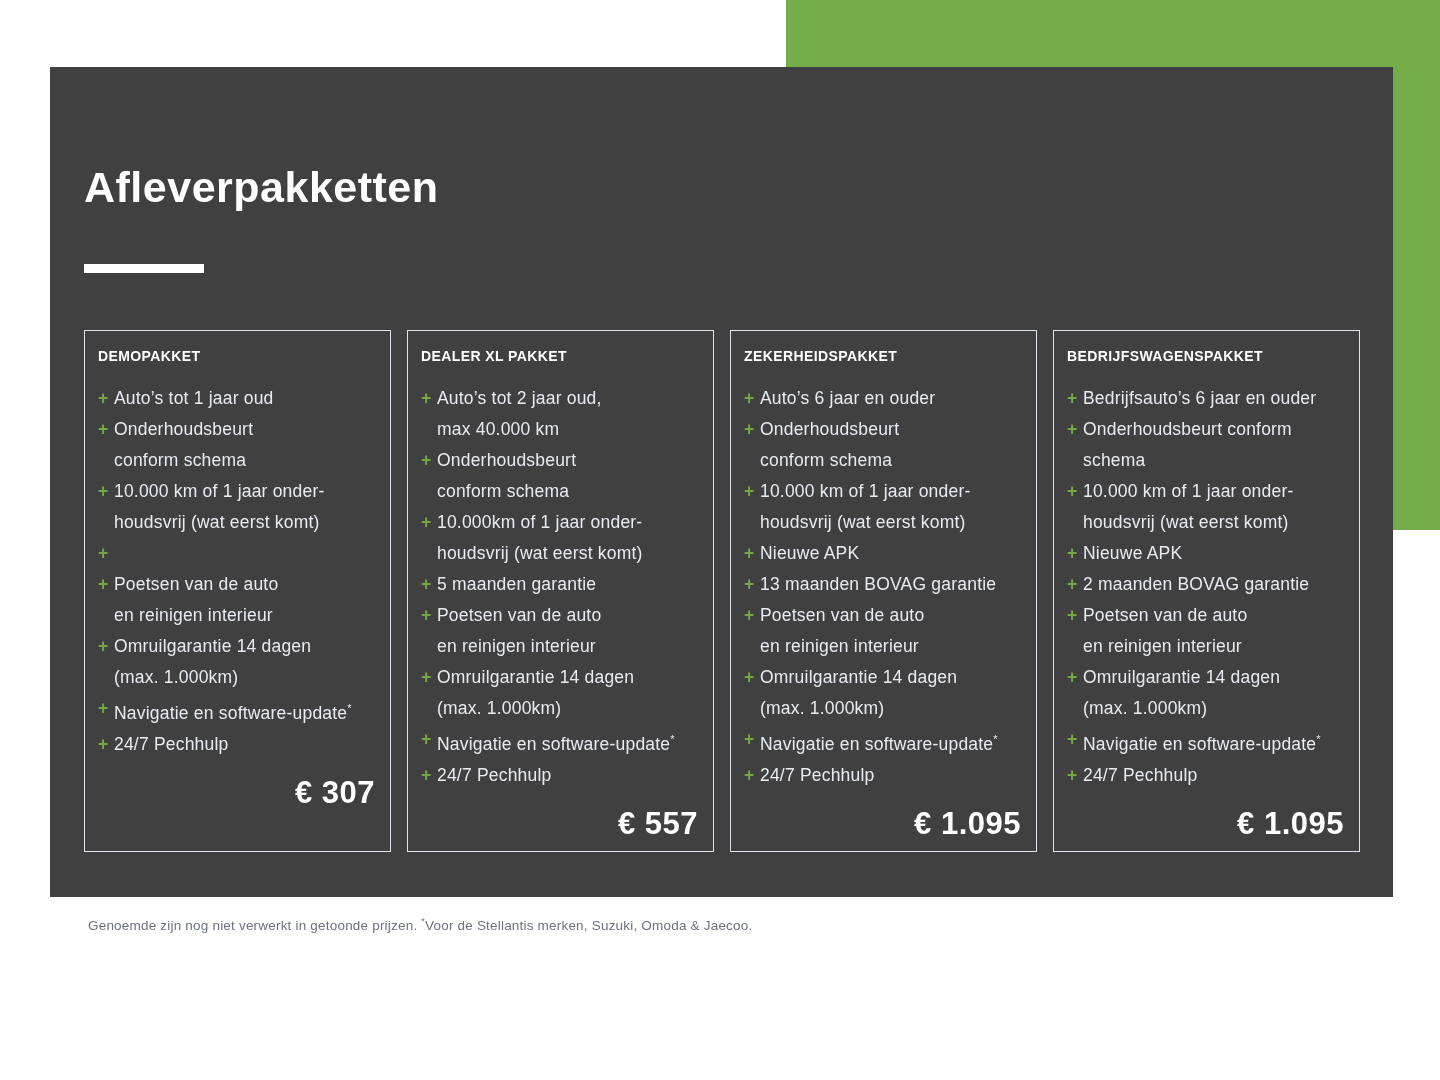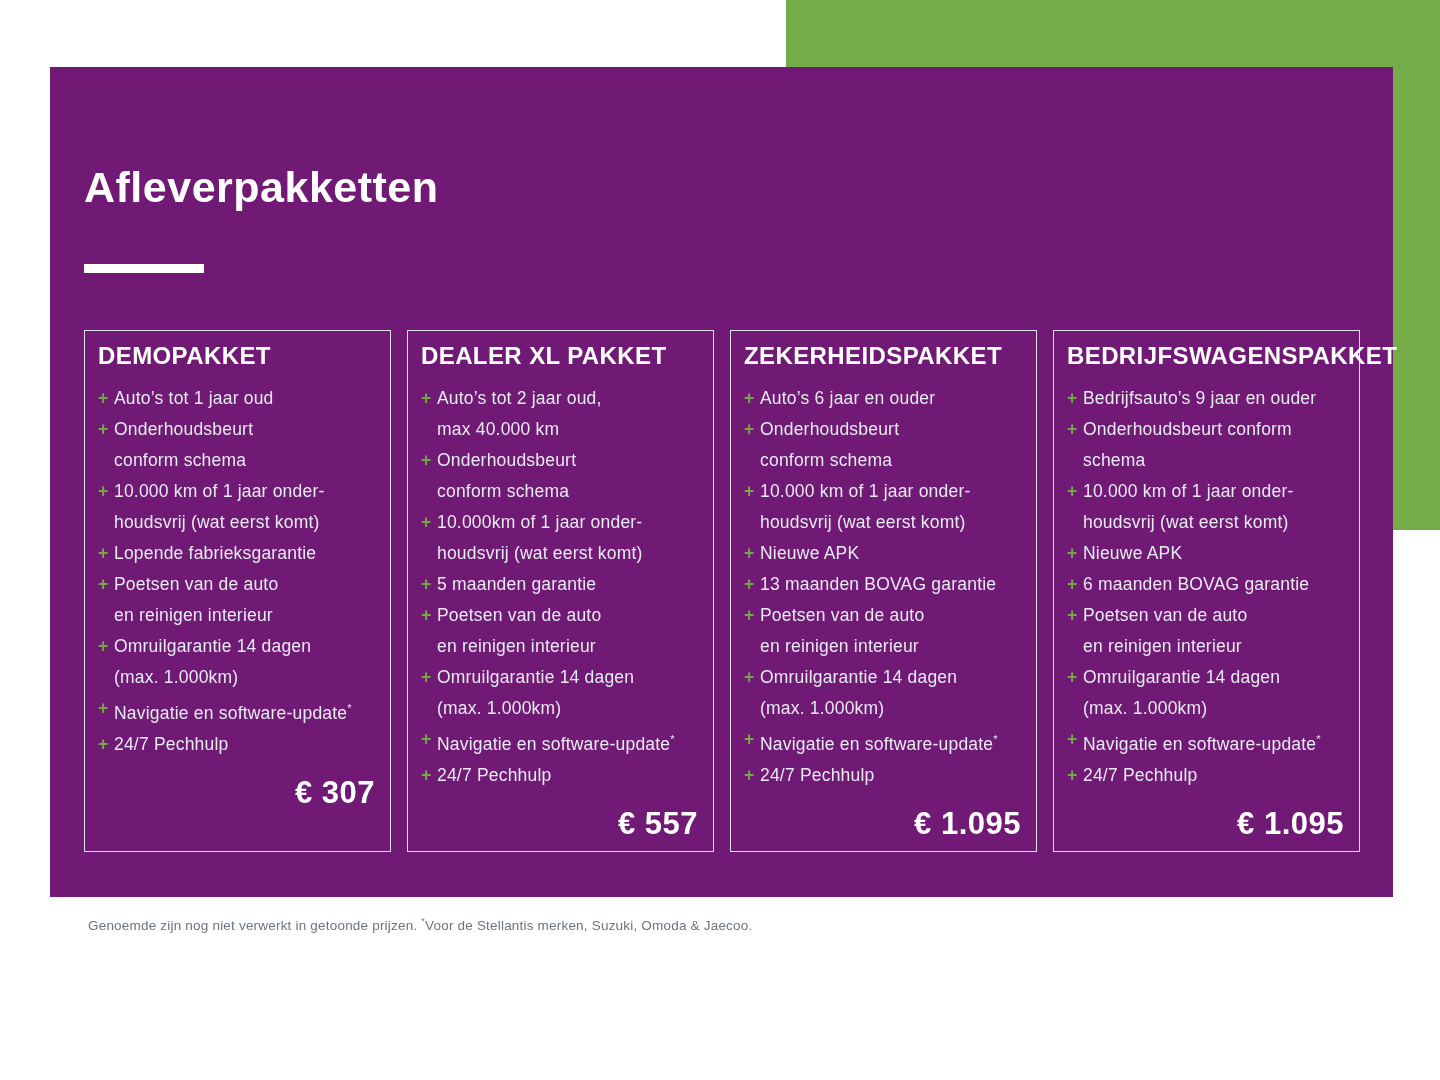--- a/index.html
+++ b/index.html
@@ -3,34 +3,34 @@
 <meta charset="utf-8">
 <style>
   * { margin: 0; padding: 0; box-sizing: border-box; }
   html, body { width: 1440px; height: 1080px; background: #ffffff;
     font-family: "Liberation Sans", sans-serif; position: relative; overflow: hidden; }
 
   .green-block { position: absolute; left: 786px; top: 0; width: 654px; height: 530px;
     background: #74ac4a; }
 
   .panel { position: absolute; left: 50px; top: 67px; width: 1343px; height: 830px;
-    background: #701a75; }
+    background: #404040; }
 
   .page-title { position: absolute; left: 34px; top: 96px; color: #ffffff;
     font-size: 43px; font-weight: bold; letter-spacing: 0.5px; }
 
   .title-underline { position: absolute; left: 34px; top: 197px; width: 120px; height: 9px;
     background: #ffffff; }
 
   .cards { position: absolute; left: 34px; top: 263px; display: flex; gap: 16px; }
 
   .card { width: 307px; height: 522px; border: 1.5px solid #dfe3ec;
     padding: 11px 13px 0 13px; color: #e8ebf1; }
 
-  .card-header { color: #ffffff; font-size: 24px; font-weight: bold;
+  .card-header { color: #ffffff; font-size: 14px; font-weight: bold;
     letter-spacing: 0.4px; line-height: 28px; margin-bottom: 13px; }
 
   .item { display: flex; font-size: 17.5px; line-height: 31px; }
   .item .plus { color: #74a845; width: 16px; flex: 0 0 16px; font-weight: bold; }
   .item .txt { letter-spacing: 0.2px; }
   .item sup { font-size: 11px; }
 
   .price { margin-top: 15px; text-align: right; color: #ffffff;
     font-size: 31px; font-weight: bold; letter-spacing: 0.5px; padding-right: 2px; }
 
@@ -57,21 +57,20 @@
           <div class="item">
             <span class="plus">+</span>
             <span class="txt">Onderhoudsbeurt<br>conform schema</span>
           </div>
           <div class="item">
             <span class="plus">+</span>
             <span class="txt">10.000 km of 1 jaar onder-<br>houdsvrij (wat eerst komt)</span>
           </div>
           <div class="item">
             <span class="plus">+</span>
-            <span class="txt">Lopende fabrieksgarantie</span>
           </div>
           <div class="item">
             <span class="plus">+</span>
             <span class="txt">Poetsen van de auto<br>en reinigen interieur</span>
           </div>
           <div class="item">
             <span class="plus">+</span>
             <span class="txt">Omruilgarantie 14 dagen<br>(max. 1.000km)</span>
           </div>
           <div class="item">
@@ -166,37 +165,37 @@
           </div>
         </div>
     <div class="price">€ 1.095</div>
   </div>
 
   <div class="card">
     <div class="card-header">BEDRIJFSWAGENSPAKKET</div>
     <div class="feature-list">
           <div class="item">
             <span class="plus">+</span>
-            <span class="txt">Bedrijfsauto’s 9 jaar en ouder</span>
+            <span class="txt">Bedrijfsauto’s 6 jaar en ouder</span>
           </div>
           <div class="item">
             <span class="plus">+</span>
             <span class="txt">Onderhoudsbeurt conform<br>schema</span>
           </div>
           <div class="item">
             <span class="plus">+</span>
             <span class="txt">10.000 km of 1 jaar onder-<br>houdsvrij (wat eerst komt)</span>
           </div>
           <div class="item">
             <span class="plus">+</span>
             <span class="txt">Nieuwe APK</span>
           </div>
           <div class="item">
             <span class="plus">+</span>
-            <span class="txt">6 maanden BOVAG garantie</span>
+            <span class="txt">2 maanden BOVAG garantie</span>
           </div>
           <div class="item">
             <span class="plus">+</span>
             <span class="txt">Poetsen van de auto<br>en reinigen interieur</span>
           </div>
           <div class="item">
             <span class="plus">+</span>
             <span class="txt">Omruilgarantie 14 dagen<br>(max. 1.000km)</span>
           </div>
           <div class="item">

